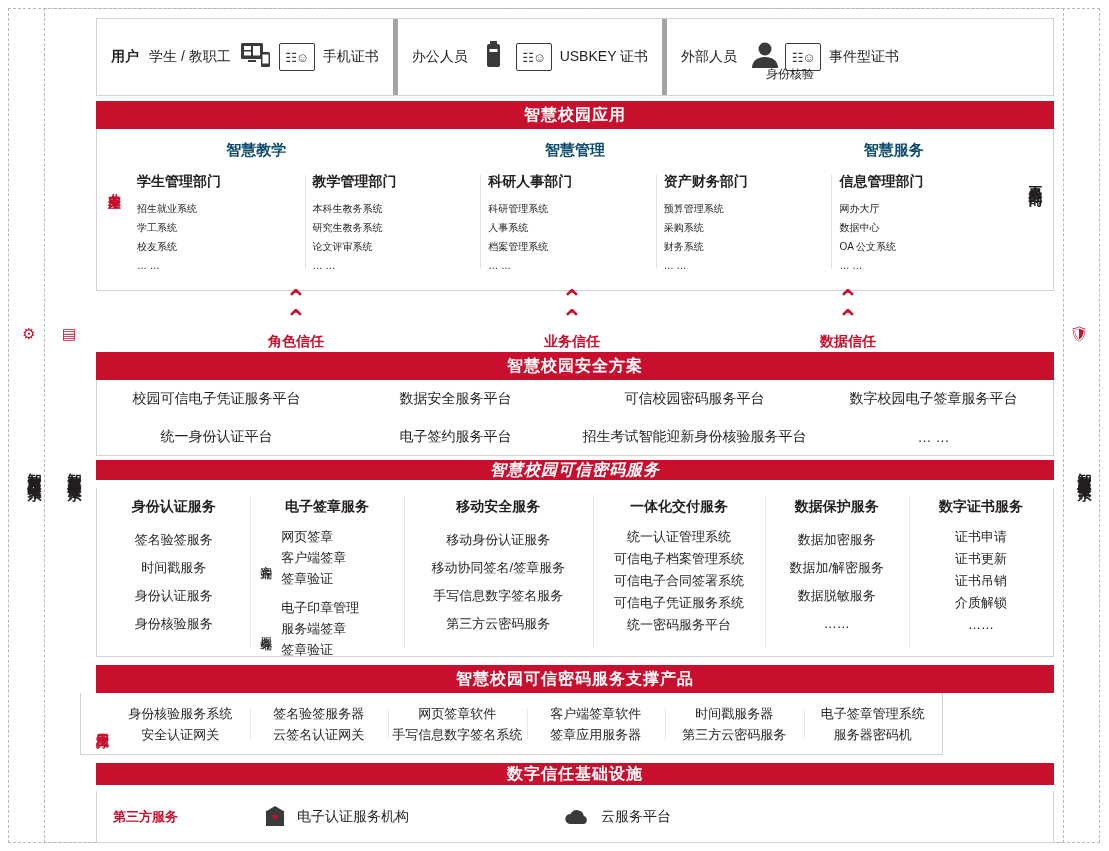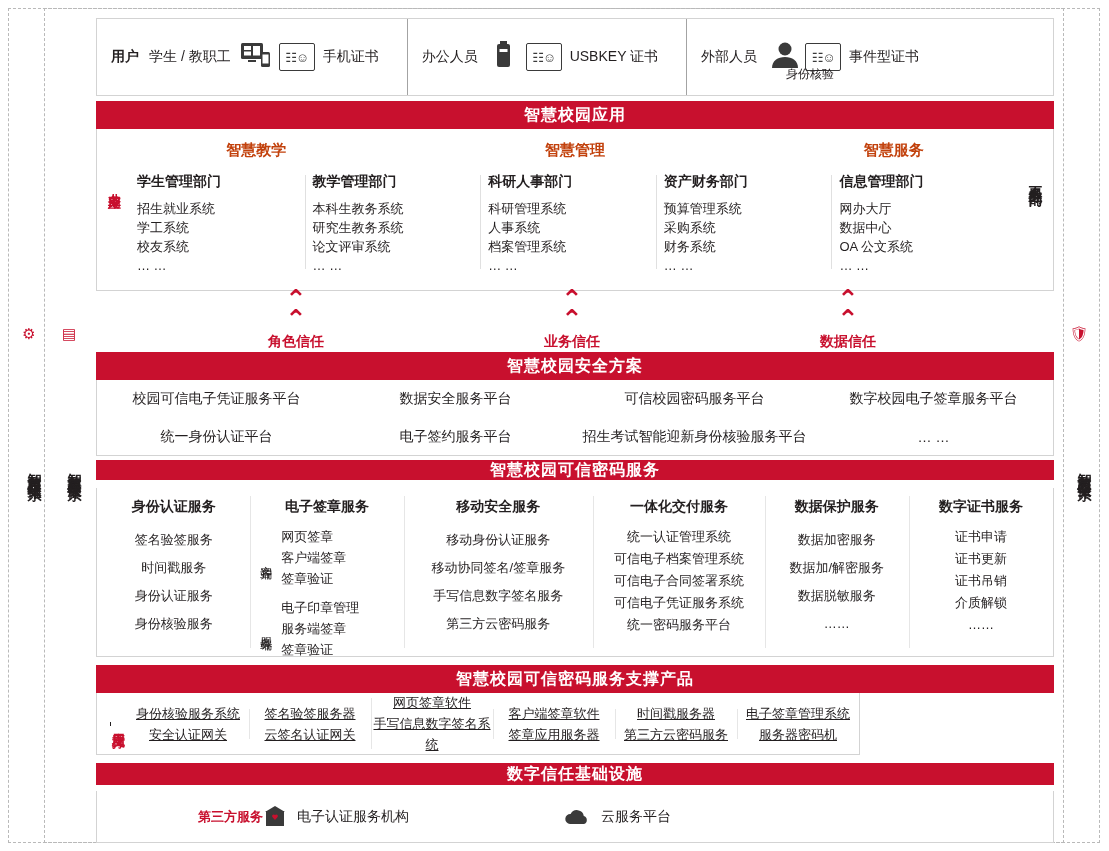--- a/index.html
+++ b/index.html
@@ -46,45 +46,45 @@
   .wbox{border:1px solid #d3d3d3;background:#fff;}
   .redbar{
     background:#c8102e;color:#fff;font-weight:bold;font-size:16px;
     display:flex;align-items:center;justify-content:center;letter-spacing:1px;
   }
 
   
   #users-row{left:96px;top:18px;width:958px;height:78px;}
   .users-flex{display:flex;height:100%;align-items:center;}
   .user-cell{display:flex;align-items:center;height:100%;padding:0 14px;position:relative;}
-  .user-cell + .user-cell{border-left:1px solid #a3a3a3;margin-left:14px;}
+  .user-cell + .user-cell{border-left:5px solid #a3a3a3;}
   .user-label{font-weight:bold;font-size:14px;margin-right:10px;}
   .user-text{font-size:14px;margin-right:8px;}
   .cert-text{font-size:14px;margin-left:8px;}
   .sub-note{position:absolute;bottom:12px;left:50%;transform:translateX(-50%);font-size:12px;white-space:nowrap;}
   .icon-badge{
     display:inline-flex;align-items:center;justify-content:center;
     border:1.5px solid #3a3a3a;border-radius:2px;
     width:34px;height:26px;font-size:13px;color:#3a3a3a;letter-spacing:-1px;
   }
   .mono-ico{width:40px;height:34px;display:inline-block;vertical-align:middle;}
 
   
   #band-app{left:96px;top:101px;width:958px;height:28px;}
   #app-panel{left:96px;top:129px;width:958px;height:162px;border-top:none;}
   .cat-row{display:flex;position:absolute;left:0;top:12px;width:100%;}
-  .cat{flex:1;text-align:center;color:#c2410c;font-weight:bold;font-size:15px;}
+  .cat{flex:1;text-align:center;color:#0c4a6e;font-weight:bold;font-size:15px;}
   .dept-row{position:absolute;left:34px;top:44px;right:44px;display:flex;}
   .dept{flex:1;padding:0 6px;position:relative;}
   .dept + .dept::before{
     content:"";position:absolute;left:-2px;top:2px;bottom:6px;width:1px;background:#e0e0e0;
   }
   .dept h4{margin:0 0 8px 0;font-size:14px;font-weight:bold;}
   .dept ul{margin:0;padding:0;list-style:none;}
-  .dept li{font-size:13px;line-height:19px;}
+  .dept li{font-size:10px;line-height:19px;}
   .vlabel-left{
     position:absolute;left:8px;top:54px;width:18px;color:#c8102e;font-size:13px;
     writing-mode:vertical-rl;text-orientation:upright;letter-spacing:1px;font-weight:bold;
   }
   .vlabel-right{
     position:absolute;right:8px;top:46px;width:22px;color:#231f20;font-size:14px;
     writing-mode:vertical-rl;text-orientation:upright;letter-spacing:1px;font-weight:bold;
   }
 
   
@@ -95,51 +95,51 @@
   #trust2{left:487px;top:289px;}
   #trust3{left:763px;top:289px;}
 
   
   #band-sec{left:96px;top:352px;width:958px;height:28px;}
   #sec-panel{left:96px;top:380px;width:958px;height:76px;border-top:none;}
   .sec-row{display:flex;align-items:center;height:38px;}
   .sec-row .cellx{flex:1;text-align:center;font-size:14px;}
 
   
-  #band-crypto{left:96px;top:460px;width:958px;height:20px;}
+  #band-crypto{left:96px;top:460px;width:958px;height:20px;font-style:italic;}
   #crypto-panel{left:96px;top:488px;width:958px;height:169px;border-top:none;}
   .crypto-grid{display:flex;height:100%;}
   .cg{position:relative;padding:10px 4px 6px;text-align:center;}
   .cg + .cg::before{content:"";position:absolute;left:0;top:8px;bottom:8px;width:1px;background:#e6e6e6;}
   .cg h4{margin:0 0 10px 0;font-size:14px;font-weight:bold;}
   .cg .item{font-size:13px;line-height:28px;}
   .cg .item.tight{line-height:22px;}
   .sign-half{display:flex;align-items:center;}
   .sign-vlabel{
     writing-mode:vertical-rl;text-orientation:upright;font-size:12px;
     letter-spacing:1px;padding:0 3px;white-space:nowrap;
   }
   .sign-items{font-size:13px;line-height:21px;padding-left:4px;text-align:left;flex:1;}
 
   
   #band-support{left:96px;top:665px;width:958px;height:28px;}
-  #support-panel{left:96px;top:693px;width:764px;height:62px;border-top:none;text-decoration:underline;}
+  #support-panel{left:80px;top:693px;width:863px;height:62px;border-top:none;}
   .sup-flex{display:flex;height:100%;align-items:center;}
   .sup-vlabel{
     width:26px;color:#c8102e;font-size:13px;font-weight:bold;
     writing-mode:vertical-rl;text-orientation:upright;letter-spacing:1px;text-align:center;
     margin-left:4px;
   }
   .sup{flex:1;text-align:center;font-size:13px;line-height:21px;position:relative;}
   .sup + .sup::before{content:"";position:absolute;left:0;top:6px;bottom:6px;width:1px;background:#e6e6e6;}
 
   
   #band-infra{left:96px;top:763px;width:958px;height:22px;}
   #infra-panel{left:96px;top:791px;width:958px;height:52px;border-top:none;}
-  .infra-flex{display:flex;height:100%;align-items:center;text-align:right;}
+  .infra-flex{display:flex;height:100%;align-items:center;}
   .infra-label{color:#c8102e;font-size:13px;font-weight:bold;padding-left:16px;width:150px;}
   .infra-item{display:flex;align-items:center;font-size:14px;}
   .infra-item .txt{margin-left:10px;}
 </style>
 </head>
 <body>
 
 <div class="page">
 
   <div class="dash-outer"></div>

